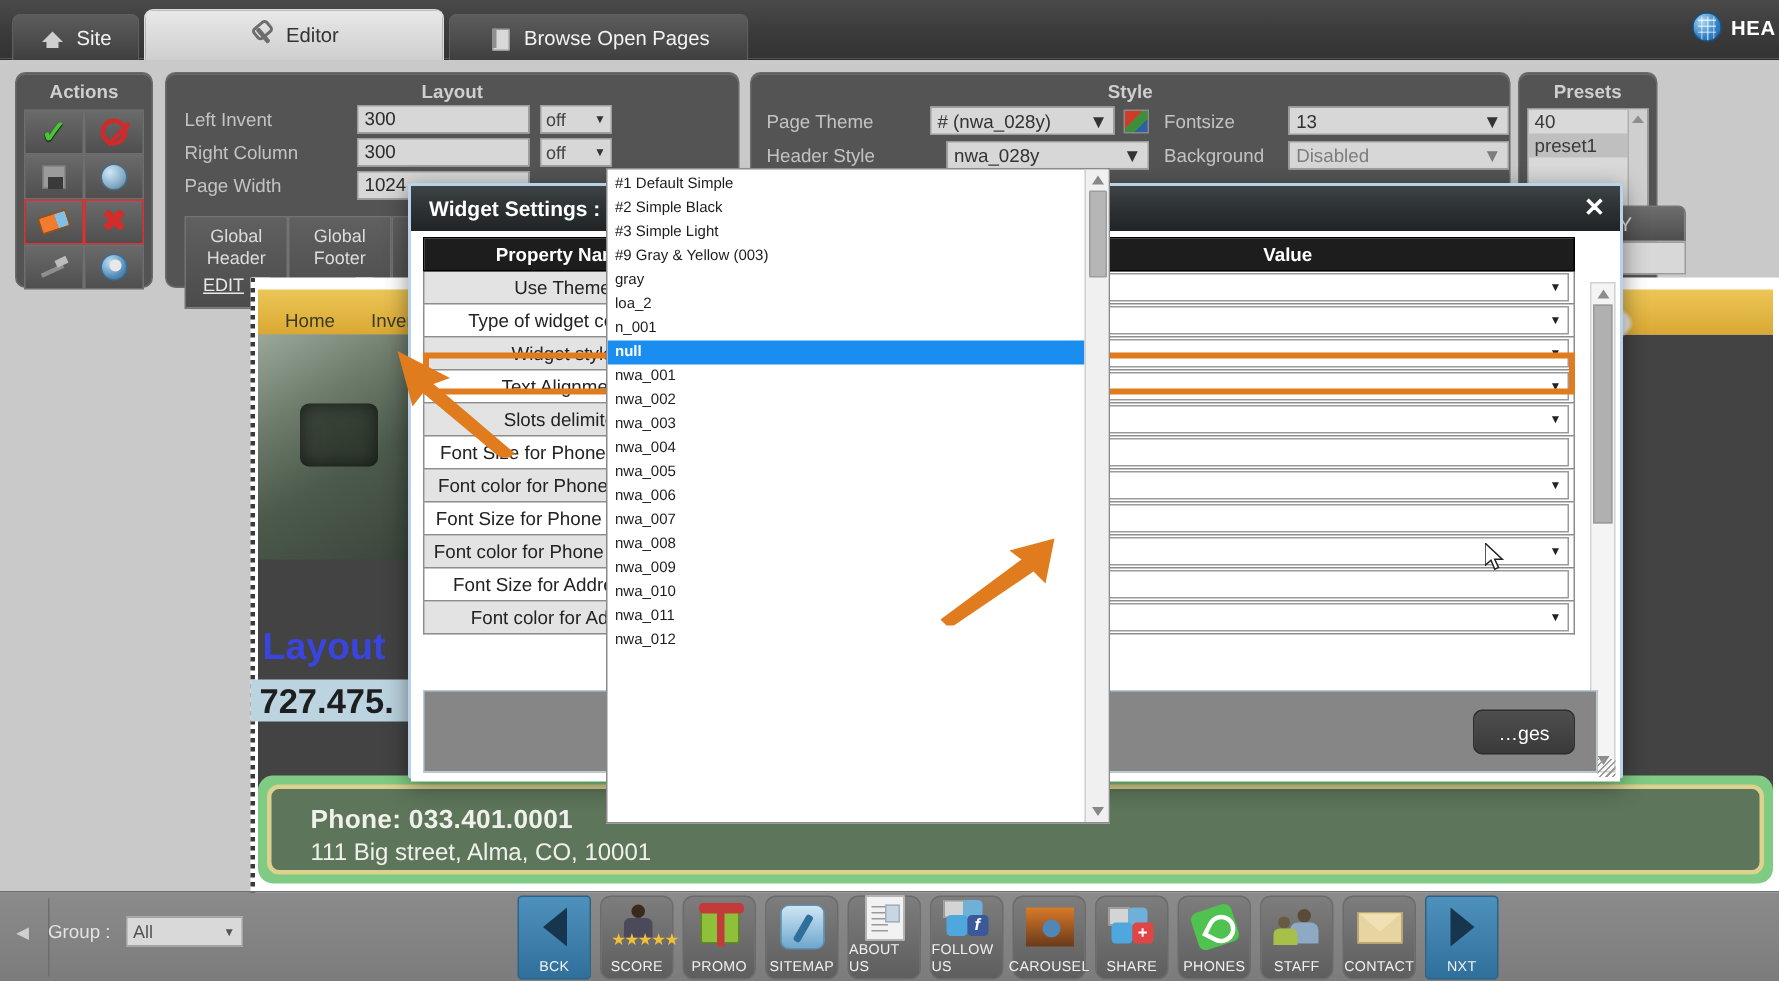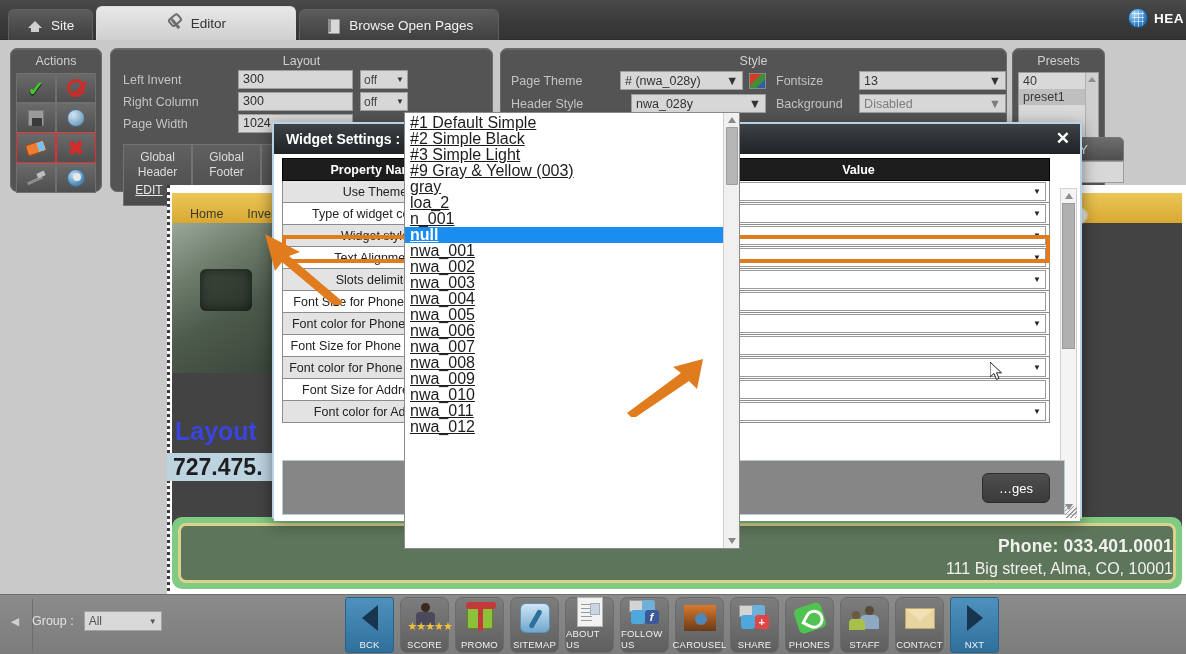--- a/index.html
+++ b/index.html
@@ -64,21 +64,21 @@
     box-shadow:-4px 0 0 rgba(255,255,255,.45),4px 0 0 rgba(255,255,255,.45);}
   .hea-txt { color:#fff; font-weight:bold; font-size:13.5px; letter-spacing:.5px;}
 
   
   .toolbar { position:absolute; left:0; top:40px; width:1186px; height:178px; background:#c9c9c9; }
   .panel {
     position:absolute; background:#545454;
     border:1px solid #6b6b6b; border-radius:7px;
     box-shadow: inset 0 1px 0 rgba(255,255,255,.12);
   }
-  .panel-title { text-align:center; color:#cfcfcf; font-weight:normal; font-size:12.5px; padding-top:5px; }
+  .panel-title { text-align:center; color:#cfcfcf; font-weight:bold; font-size:12.5px; padding-top:5px; }
 
   #panel-actions { left:10px; top:8px; width:92px; height:144px; }
   .act-grid { margin: 5px 5px 0 5px; }
   .act-row { display:flex; gap:0; }
   .act-btn {
     width: 41px; height: 30px; border:1px solid #6f6f6f;
     background: linear-gradient(to bottom,#6a6a6a,#4f4f4f);
     display:flex; align-items:center; justify-content:center; cursor:pointer;
     position:relative;
   }
@@ -163,21 +163,21 @@
   .pv-car { position:absolute; left:5px; top:38px; width:100px; height:150px;
       background: linear-gradient(150deg,#9aa89a 0%,#6f7d6d 30%,#4c5a4b 60%,#3a463a 100%); }
   .pv-car::after{content:"";position:absolute;left:28px;top:46px;width:52px;height:42px;background:rgba(20,28,20,.55);border-radius:6px;
       box-shadow: inset 0 0 12px rgba(0,0,0,.6);}
   .pv-body { position:absolute; left:5px; top:38px; width:1010px; height:312px; background:#434343; }
   .pv-deal { position:absolute; left:8px; top:232px; font-size:25px; font-weight:bold; color:#3a45e0; }
   .pv-phone-top { position:absolute; left:0px; top:268px; width:130px; height:28px; background:#bcd4e0;
       font-size:23px; font-weight:bold; color:#1e1e1e; padding-left:6px; line-height:28px;}
   .pv-green {
       position:absolute; left:5px; top:332px; width:1010px; height:72px;
-      background:#7fcb83; border-radius:10px; padding:6px;text-align:right;
+      background:#7fcb83; border-radius:10px; padding:6px;
   }
   .pv-green-in {
       width:100%; height:100%; background:#5d755a; border:3px solid #ddd18e; border-radius:8px;
       padding:10px 0 0 26px; color:#f1f1ec;
   }
   .pv-green-in .l1 { font-size:17.5px; font-weight:bold; letter-spacing:.2px;}
   .pv-green-in .l2 { font-size:16px; margin-top:3px; }
 
   
   .bottombar { position:absolute; left:0; bottom:0; width:1186px; height:60px;
@@ -274,22 +274,22 @@
     border:4px solid #e07b1e; pointer-events:none; z-index:6;
   }
 
   
   .ddl {
     position:absolute; left:404px; top:112px; width:336px; height:437px;
     background:#fff; border:1px solid #8a8a8a; z-index:20; overflow:hidden;
   }
   .ddl-inner { position:absolute; left:0; top:0; right:16px; }
   .ddl li {
-    list-style:none; font-size:16px; color:#1c1c1c; height:16px; line-height:16px;
-    padding-left:5px; white-space:nowrap; cursor:pointer;text-decoration:underline;
+    list-style:none; font-size:10px; color:#1c1c1c; height:16px; line-height:16px;
+    padding-left:5px; white-space:nowrap; cursor:pointer;
   }
   .ddl li.sel { background:#1a8ef0; color:#fff; font-weight:bold; }
   .ddl ul { margin:0; padding:2px 0 0 0; }
   .ddl-sb { position:absolute; right:0; top:0; width:16px; height:100%; background:#f0f0f0; border-left:1px solid #cfcfcf; cursor:pointer;}
   .ddl-sb .a-up{position:absolute;left:4px;top:4px;width:0;height:0;border-left:4px solid transparent;border-right:4px solid transparent;border-bottom:6px solid #888;}
   .ddl-sb .a-dn{position:absolute;left:4px;bottom:4px;width:0;height:0;border-left:4px solid transparent;border-right:4px solid transparent;border-top:6px solid #888;}
   .ddl-sb .thumb{position:absolute;left:2px;top:14px;width:12px;height:58px;background:#b6b6b6;border:1px solid #9d9d9d;border-radius:1px;}
   .cursor-arrow { position:absolute; left:316px; top:118px; width:12px; height:18px; z-index:30;}
   .cursor-arrow svg { display:block; }
 

